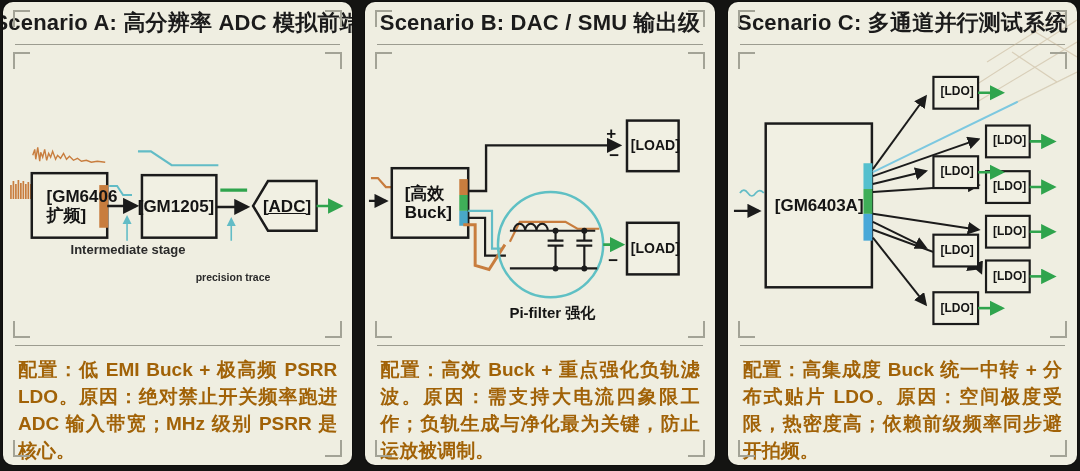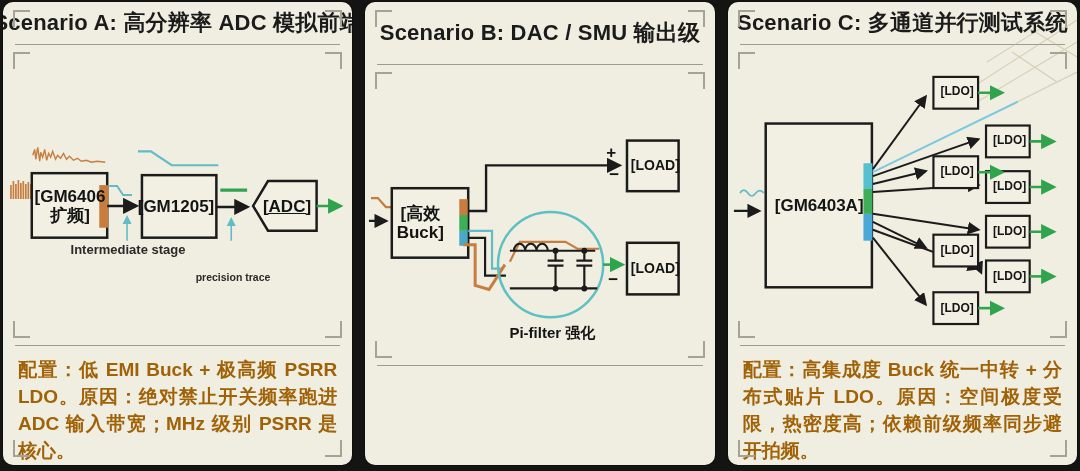--- a/index.html
+++ b/index.html
@@ -45,21 +45,21 @@
   .card-header .c.tr{right:10px;top:8px}
   .card-diagram .c.tl{left:10px;top:7px}
   .card-diagram .c.tr{right:10px;top:7px}
   .card-diagram .c.bl{left:10px;bottom:7px}
   .card-diagram .c.br{right:10px;bottom:7px}
   .card-text .c.bl{left:10px;bottom:8px}
   .card-text .c.br{right:10px;bottom:8px}
   
   .lbl{
     position:absolute;display:flex;align-items:center;justify-content:center;
-    text-align:center;font-weight:bold;color:#141414;white-space:pre-line;line-height:1.12;border-radius:12px;
+    text-align:left;font-weight:bold;color:#141414;white-space:pre-line;line-height:1.12;border-radius:12px;
   }
   .lbl.small{font-weight:600;color:#2a2a2a;}
   .watermark{position:absolute;right:0;top:0;width:160px;height:150px;opacity:.5;pointer-events:none;}
 </style>
 </head>
 <body>
 
 <svg width="0" height="0" style="position:absolute">
   <defs>
     <marker id="ab" viewBox="0 0 10 10" refX="8" refY="5" markerWidth="6.5" markerHeight="6.5" orient="auto-start-reverse">
@@ -112,21 +112,21 @@
         <path d="M215,162 H246" stroke="#1b1b1b" stroke-width="2.5" fill="none" marker-end="url(#ab)"></path>
 
         <polygon points="252,161 267,136 316,136 316,186 267,186" fill="#f1f0e3" stroke="#1b1b1b" stroke-width="2.5"></polygon>
 
         <path d="M316,161 H340" stroke="#2fa44d" stroke-width="2.6" fill="none" marker-end="url(#ag)"></path>
 
         <path d="M125,196 V173" stroke="#62bcc6" stroke-width="1.6" fill="none" marker-end="url(#at)"></path>
         <path d="M230,196 V175" stroke="#62bcc6" stroke-width="1.6" fill="none" marker-end="url(#at)"></path>
       </svg>
 
-      <div class="lbl" style="left:29px;top:128px;width:76px;height:65px;font-size:17px;">[GM6406
+      <div class="lbl" style="left:29px;top:128px;width:76px;height:65px;font-size:17px;padding-left:12px;">[GM6406
 扩频]</div>
       <div class="lbl" style="left:140px;top:130px;width:66px;height:63px;font-size:17px;">[GM1205]</div>
       <div class="lbl" style="left:252px;top:136px;width:64px;height:50px;font-size:17px;text-decoration:underline;">[ADC]</div>
       <div class="lbl small" style="left:55px;top:198px;width:140px;height:14px;font-size:13px;">Intermediate stage</div>
       <div class="lbl small" style="left:160px;top:198px;width:140px;height:14px;font-size:10.5px;margin-top:28px;">precision trace</div>
     </div>
 
     <div class="divider"></div>
     <div class="card-text">
       <p>配置：低 EMI Buck + 极高频 PSRR LDO。原因：绝对禁止开关频率跑进 ADC 输入带宽；MHz 级别 PSRR 是核心。</p>
@@ -178,31 +178,36 @@
         <circle cx="221" cy="186" r="3" fill="#1b1b1b"></circle>
         <circle cx="192" cy="224" r="3" fill="#1b1b1b"></circle>
         <circle cx="221" cy="224" r="3" fill="#1b1b1b"></circle>
 
         <path d="M240,200 H259" stroke="#2fa44d" stroke-width="2.6" fill="none" marker-end="url(#ag)"></path>
 
         <rect x="264" y="75" width="52" height="51" fill="#f1f0e3" stroke="#1b1b1b" stroke-width="2.5"></rect>
         <rect x="264" y="178" width="52" height="52" fill="#f1f0e3" stroke="#1b1b1b" stroke-width="2.5"></rect>
       </svg>
 
-      <div class="lbl" style="left:27px;top:123px;width:56px;height:70px;font-size:17px;">[高效
+      <div class="lbl" style="left:27px;top:123px;width:56px;height:70px;font-size:17px;padding-left:8px;">[高效
 Buck]</div>
       <div class="lbl" style="left:264px;top:75px;width:52px;height:51px;font-size:14px;">[LOAD]</div>
       <div class="lbl" style="left:264px;top:178px;width:52px;height:52px;font-size:14px;">[LOAD]</div>
       <div class="lbl" style="left:236px;top:80px;width:20px;height:16px;font-size:17px;">+</div>
       <div class="lbl" style="left:239px;top:102px;width:20px;height:16px;font-size:17px;">−</div>
       <div class="lbl" style="left:238px;top:207px;width:20px;height:16px;font-size:17px;">−</div>
       <div class="lbl" style="left:87px;top:258px;width:200px;height:20px;font-size:15px;">Pi-filter 强化</div>
     </div>
 
     <div class="divider"></div>
+    <div class="card-text">
+      <p>配置：高效 Buck + 重点强化负轨滤波。原因：需支持大电流四象限工作；负轨生成与净化最为关键，防止运放被调制。</p>
+      <i class="c bl"></i>
+      <i class="c br"></i>
+    </div>
   </section>
 
   <section class="card">
     <svg class="watermark" viewBox="0 0 160 150">
       <g stroke="#c3b091" stroke-width="1.2" fill="none">
         <path d="M40,95 L160,18"></path>
         <path d="M60,100 L160,40"></path>
         <path d="M70,60 L150,10"></path>
         <path d="M90,105 L160,70"></path>
         <path d="M110,25 L160,55"></path>

